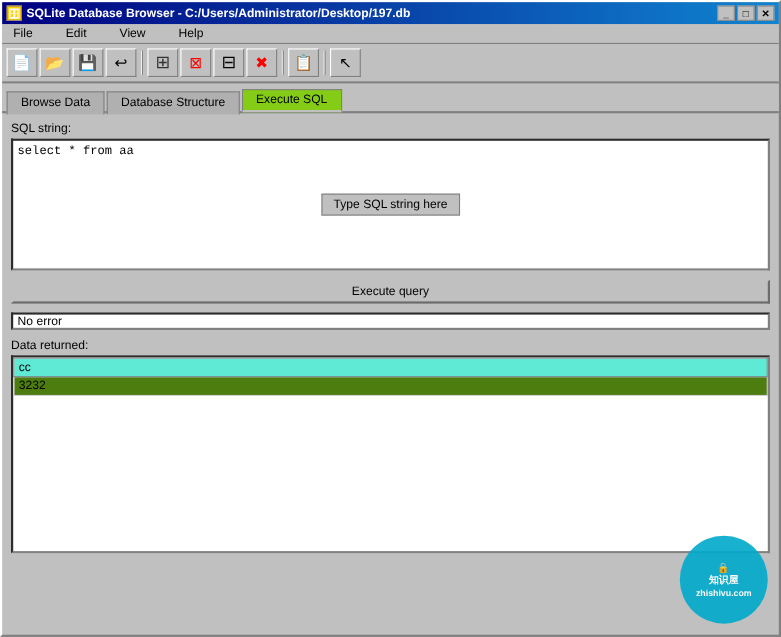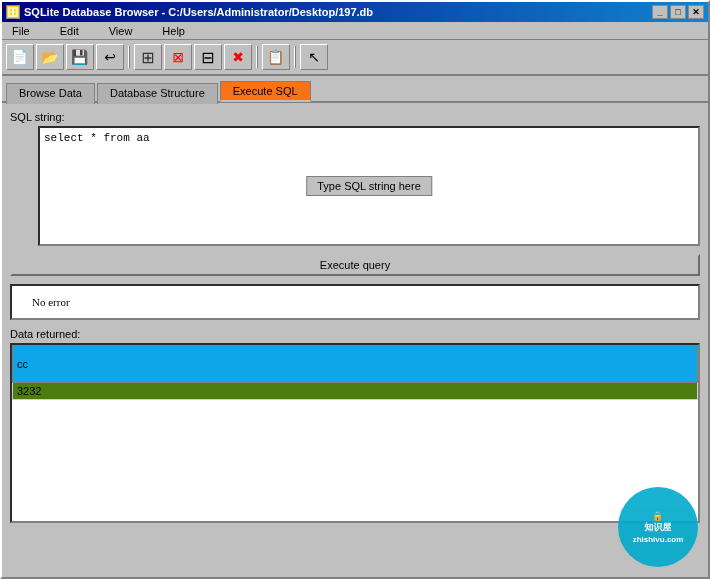--- a/index.html
+++ b/index.html
@@ -115,21 +115,21 @@
       padding: 3px 12px;
       background: #c0c0c0;
       border: 1px solid #808080;
       border-bottom: none;
       cursor: pointer;
       font-size: 11px;
       position: relative;
       top: 1px;
     }
     .tab.active {
-      background: #f97316;
+      background: #84cc16;
       border-bottom: 2px solid #c0c0c0;
       z-index: 1;
       font-weight: normal;
     }
     .tab:not(.active) {
       background: #b0b0b0;
       top: 3px;
     }
 
     .section-label {
@@ -139,21 +139,20 @@
     }
 
     
     .sql-area-container {
       border: 2px inset #808080;
       background: white;
       height: 120px;
       padding: 4px;
       margin-bottom: 8px;
       position: relative;
-      margin-left: 28px;
     }
     .sql-textarea {
       width: 100%;
       height: 100%;
       border: none;
       outline: none;
       font-family: 'Courier New', monospace;
       font-size: 11px;
       background: white;
       resize: none;
@@ -184,47 +183,47 @@
     }
 
     
     .error-section {
       margin-bottom: 8px;
     }
     .error-input {
       width: 100%;
       border: 2px inset #808080;
       background: white;
-      padding: 2px 20px;
-      font-size: 11px;
-      font-family: Liberation Serif, serif;
+      padding: 2px 4px;
+      font-size: 11px;
+      font-family: Liberation Sans, sans-serif;
       color: black;
-      height: 36px;
+      height: 16px;
     }
 
     
     .data-section {
       flex: 1;
     }
     .data-table-container {
       border: 2px inset #808080;
       background: white;
       height: 180px;
       overflow: auto;
     }
     .data-table {
       width: 100%;
       border-collapse: collapse;
       font-size: 11px;
       font-family: 'MS Sans Serif', Arial, sans-serif;
     }
     .data-table th {
-      background: #0ea5e9;
+      background: #5eead4;
       border: 1px solid #808080;
-      padding: 12px 4px;
+      padding: 2px 4px;
       text-align: left;
       font-weight: normal;
     }
     .data-table td {
       border: 1px solid #d0d0d0;
       padding: 2px 4px;
       background: #4d7c0f;
     }
 
     

